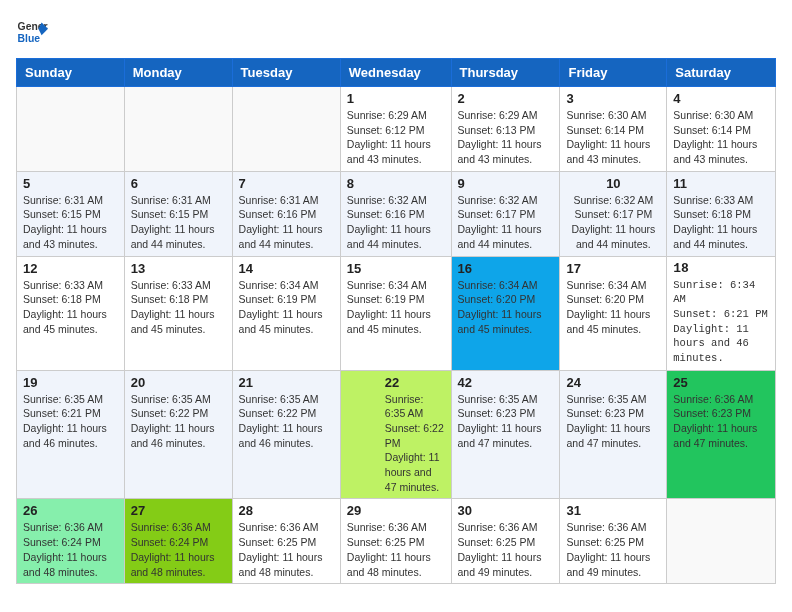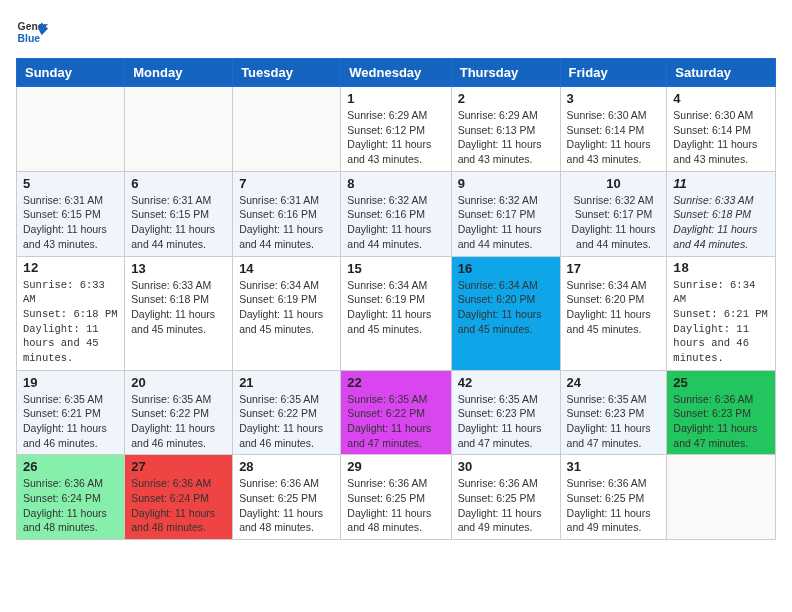--- a/index.html
+++ b/index.html
@@ -171,29 +171,29 @@
           <div class="day-info" style="white-space: pre-line;">Sunrise: 6:32 AM
 Sunset: 6:17 PM
 Daylight: 11 hours and 44 minutes.</div>
         </td>
         <td style="background: rgb(240, 244, 251); text-align: center;">
           <span class="day-num">10</span>
           <div class="day-info" style="white-space: pre-line;">Sunrise: 6:32 AM
 Sunset: 6:17 PM
 Daylight: 11 hours and 44 minutes.</div>
         </td>
-        <td style="background: rgb(240, 244, 251); font-style: italic;">
+        <td style="background: rgb(240, 244, 251);">
           <span class="day-num">11</span>
           <div class="day-info" style="white-space: pre-line;">Sunrise: 6:33 AM
 Sunset: 6:18 PM
 Daylight: 11 hours and 44 minutes.</div>
         </td>
       </tr>
       <tr>
-        <td style="background: rgb(255, 255, 255); font-family: Liberation Mono, monospace;">
+        <td style="background: rgb(255, 255, 255);">
           <span class="day-num">12</span>
           <div class="day-info" style="white-space: pre-line;">Sunrise: 6:33 AM
 Sunset: 6:18 PM
 Daylight: 11 hours and 45 minutes.</div>
         </td>
         <td style="background: rgb(255, 255, 255);">
           <span class="day-num">13</span>
           <div class="day-info" style="white-space: pre-line;">Sunrise: 6:33 AM
 Sunset: 6:18 PM
 Daylight: 11 hours and 45 minutes.</div>
@@ -241,21 +241,21 @@
           <div class="day-info" style="white-space: pre-line;">Sunrise: 6:35 AM
 Sunset: 6:22 PM
 Daylight: 11 hours and 46 minutes.</div>
         </td>
         <td style="background: rgb(240, 244, 251);">
           <span class="day-num">21</span>
           <div class="day-info" style="white-space: pre-line;">Sunrise: 6:35 AM
 Sunset: 6:22 PM
 Daylight: 11 hours and 46 minutes.</div>
         </td>
-        <td style="background: #d946ef;">
+        <td style="background: #bef264; padding-left: 44px;">
           <span class="day-num">22</span>
           <div class="day-info" style="white-space: pre-line;">Sunrise: 6:35 AM
 Sunset: 6:22 PM
 Daylight: 11 hours and 47 minutes.</div>
         </td>
         <td style="background: rgb(240, 244, 251);">
           <span class="day-num">42</span>
           <div class="day-info" style="white-space: pre-line;">Sunrise: 6:35 AM
 Sunset: 6:23 PM
 Daylight: 11 hours and 47 minutes.</div>
@@ -273,21 +273,21 @@
 Daylight: 11 hours and 47 minutes.</div>
         </td>
       </tr>
       <tr>
         <td style="background: #86efac;">
           <span class="day-num">26</span>
           <div class="day-info" style="white-space: pre-line;">Sunrise: 6:36 AM
 Sunset: 6:24 PM
 Daylight: 11 hours and 48 minutes.</div>
         </td>
-        <td style="background: #ef4444;">
+        <td style="background: #84cc16;">
           <span class="day-num">27</span>
           <div class="day-info" style="white-space: pre-line;">Sunrise: 6:36 AM
 Sunset: 6:24 PM
 Daylight: 11 hours and 48 minutes.</div>
         </td>
         <td style="background: rgb(255, 255, 255);">
           <span class="day-num">28</span>
           <div class="day-info" style="white-space: pre-line;">Sunrise: 6:36 AM
 Sunset: 6:25 PM
 Daylight: 11 hours and 48 minutes.</div>

